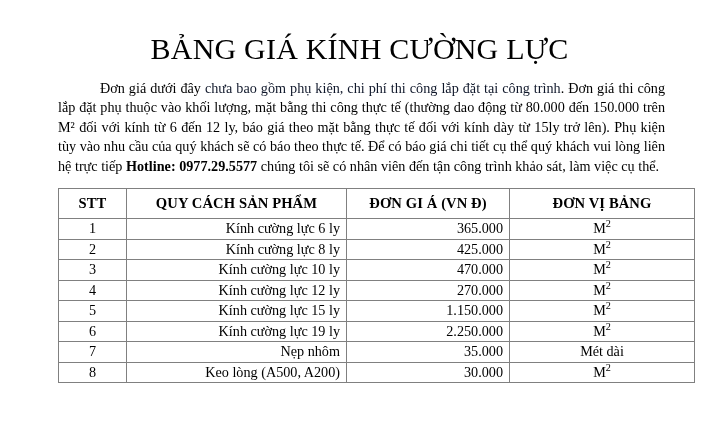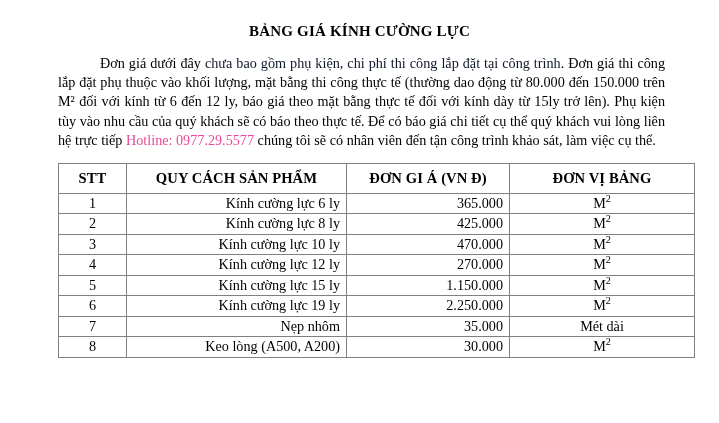--- a/index.html
+++ b/index.html
@@ -19,45 +19,45 @@
   .page {
     position: relative;
     width: 719px;
     height: 423px;
     box-sizing: border-box;
   }
 
   
   .doc-title {
     margin: 0;
-    padding-top: 23px;
+    padding-top: 32px;
     text-align: center;
-    font-size: 15px;
-    font-weight: bold;
+    font-size: 30px;
+    font-weight: normal;
     letter-spacing: 0.2px;
     line-height: 1.1;
   }
 
   
   .intro {
     margin: 0;
     padding: 14px 54px 0 58px;
     font-size: 14.2px;
     line-height: 19.4px;
     text-align: justify;
     text-indent: 42px;
     text-justify: inter-word;
     hyphens: none;
   }
   .intro .blue {
     color: #0f172a;
   }
   .intro .hotline {
-    color: #ec4899;
-    font-weight: normal;
+    color: #000000;
+    font-weight: bold;
   }
 
   
   .table-wrap {
     padding: 12px 7px 0 58px;
   }
   table.price-table {
     border-collapse: collapse;
     table-layout: fixed;
     width: 584px;

